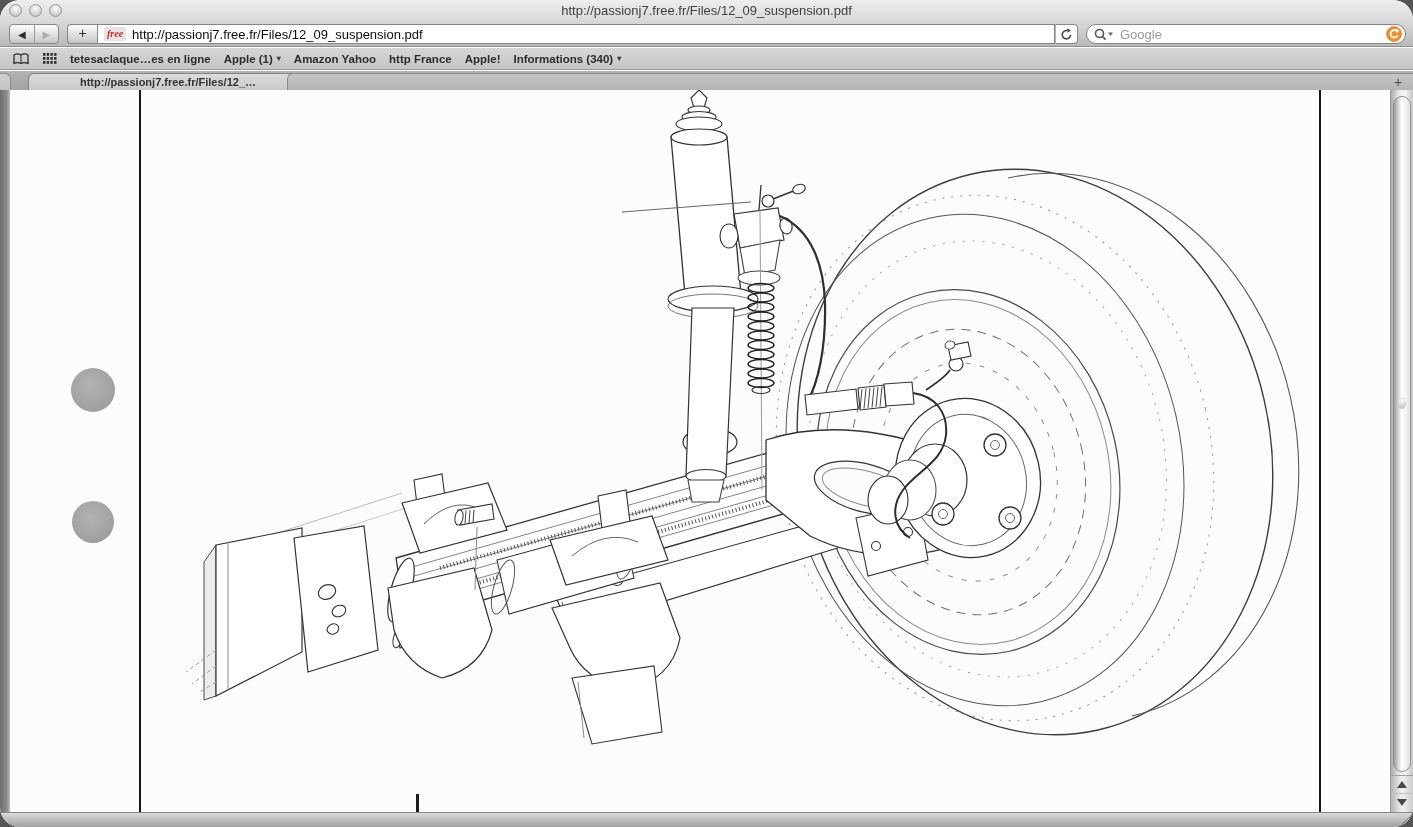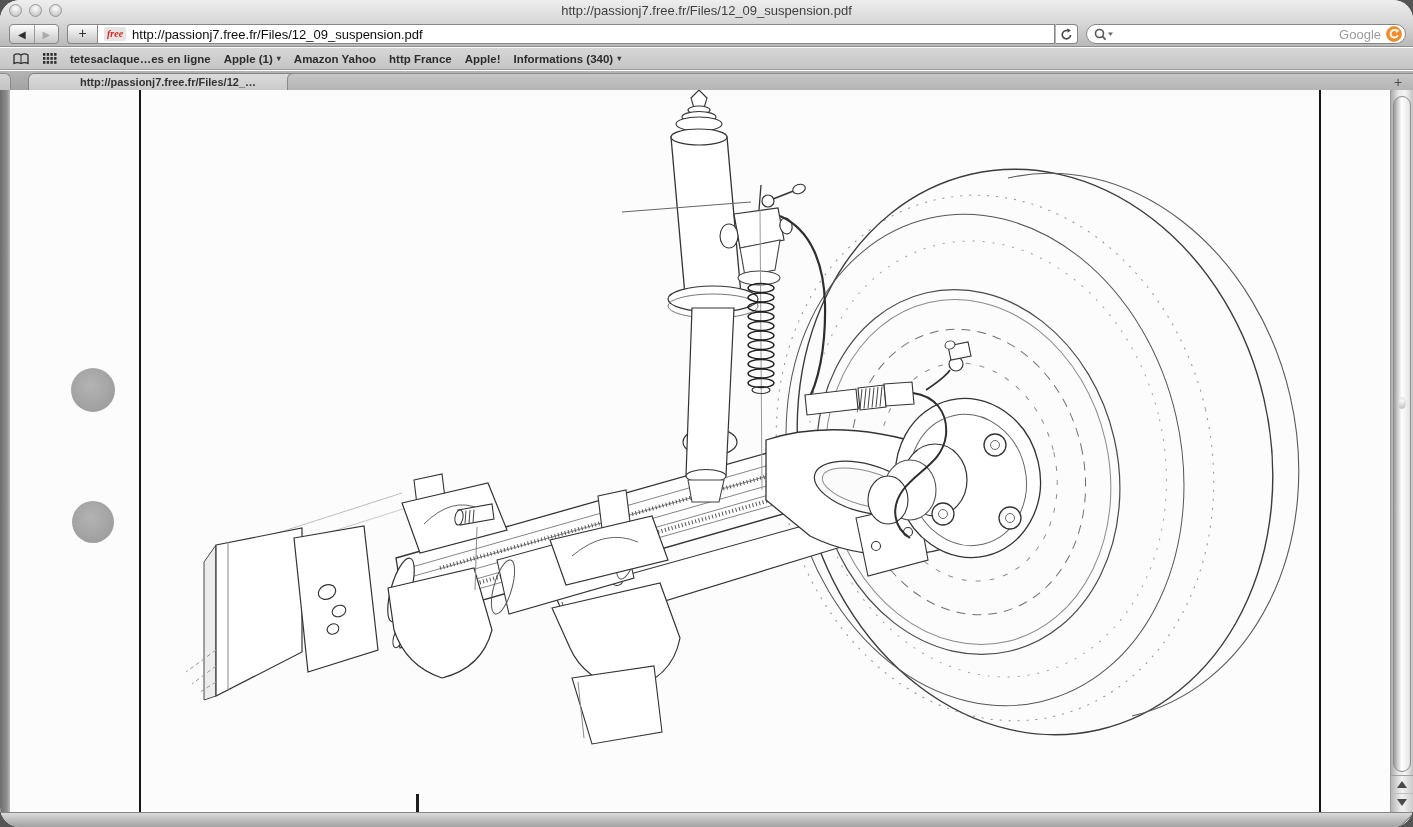--- a/index.html
+++ b/index.html
@@ -29,21 +29,21 @@
   .addr-field{flex:1;height:20px;border:1px solid #868686;background:#fff;display:flex;
               align-items:center;padding:0 6px;gap:6px;overflow:hidden;}
   .favicon{font-family:"Liberation Serif",serif;font-style:italic;font-weight:bold;
            color:#d9251d;background:#e5e5e5;font-size:10px;line-height:14px;
            padding:0 3px;border-radius:2px;}
   .url{font-size:13px;color:#0d0d0d;white-space:nowrap;}
   .reload-btn{width:23px;height:20px;border:1px solid #868686;border-left:1px solid #b5b5b5;
               border-radius:0 4px 4px 0;background:#fff;display:flex;align-items:center;justify-content:center;}
   .search{position:absolute;left:1086px;top:2px;width:320px;height:20px;border:1px solid #868686;
           border-radius:11px;background:#fff;display:flex;align-items:center;padding:0 3px 0 7px;gap:5px;}
-  .search .ph{flex:1;font-size:13px;color:#9b9b9b;text-align:right;}
+  .search .ph{flex:1;font-size:13px;color:#9b9b9b;}
   
   .bookmarks{position:absolute;top:48px;left:0;right:0;height:22px;
              background:linear-gradient(#d6d6d6,#c5c5c5);border-bottom:1px solid #9c9c9c;
              display:flex;align-items:center;padding-left:12px;gap:13px;}
   .bm{font-size:11.5px;font-weight:bold;color:#2c2c2c;display:flex;align-items:center;gap:4px;white-space:nowrap;}
   .bm .arw{font-size:8px;color:#3c3c3c;}
   .bm-icon{display:flex;align-items:center;}
   
   .tabbar{position:absolute;top:71px;left:0;right:0;height:19px;
           background:linear-gradient(#b4b4b4,#a2a2a2);}

